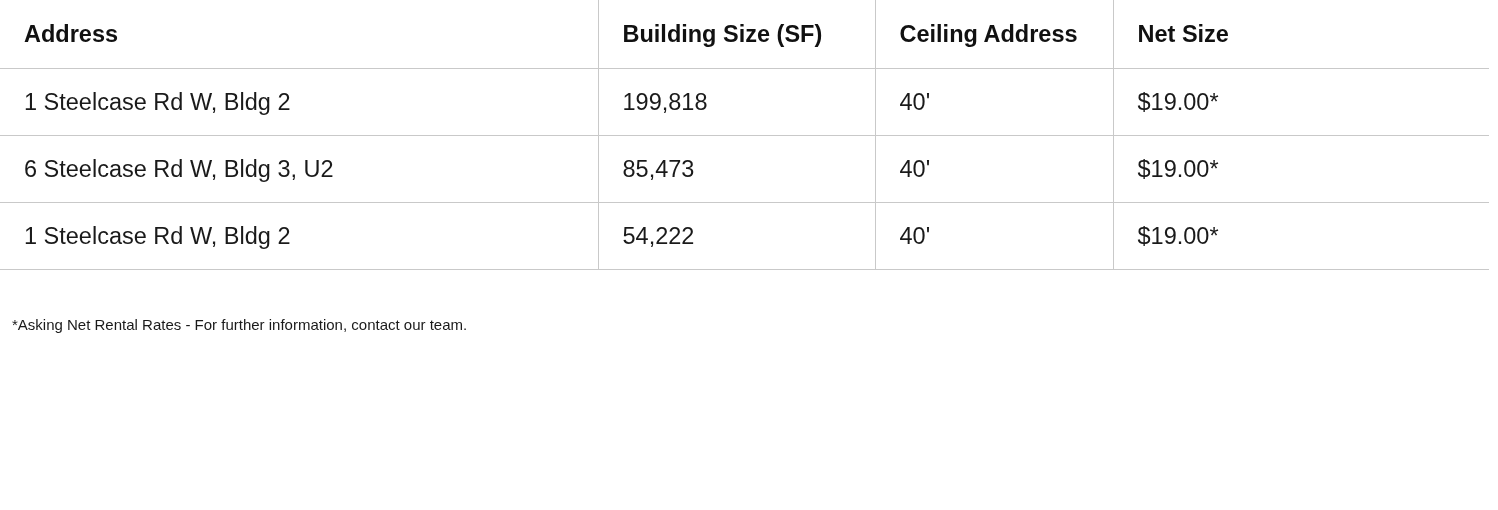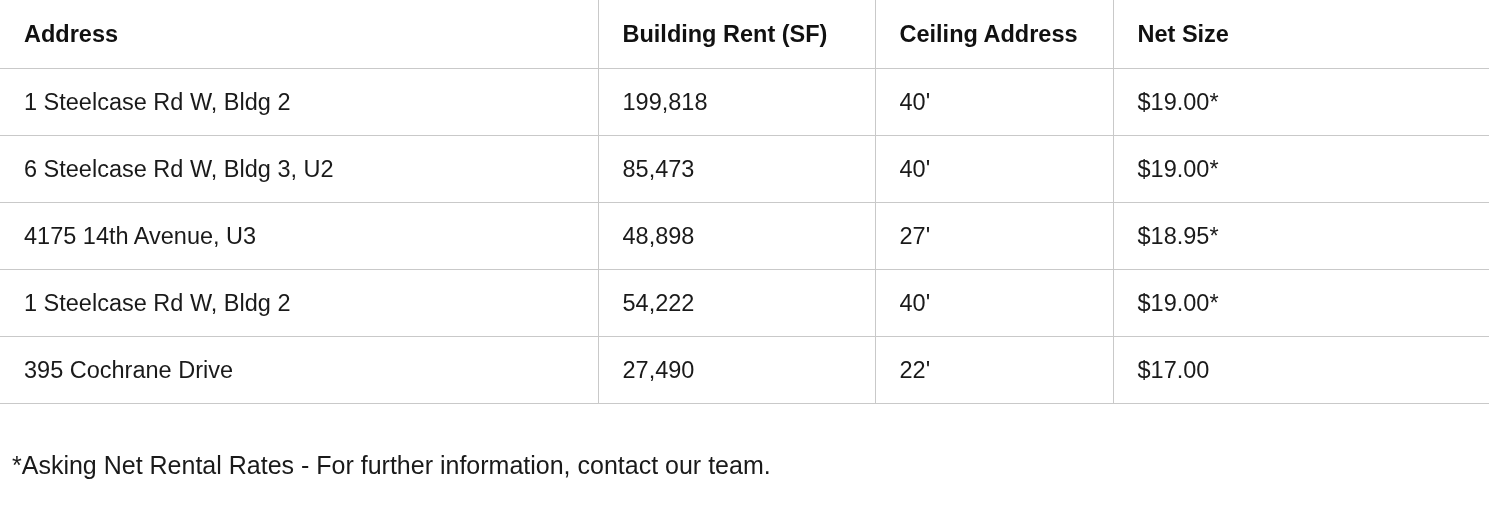--- a/index.html
+++ b/index.html
@@ -51,74 +51,62 @@
     font-weight: bold;
     height: 68px;
     color: #111111;
   }
   table.listings tbody tr:last-child td {
     border-bottom: 1px solid #c9c9c9;
   }
   .footnote {
     margin-top: 45px;
     padding-left: 12px;
-    font-size: 25px;
+    font-size: 15px;
     color: #1a1a1a;
     line-height: 1.3;
   }
 </style>
 </head>
 <body>
 
 <div class="page">
 
   <table class="listings">
     <colgroup>
       <col class="c-address">
       <col class="c-size">
       <col class="c-ceiling">
       <col class="c-rent">
     </colgroup>
     <thead>
       <tr>
         <th>Address</th>
-        <th>Building Rent (SF)</th>
+        <th>Building Size (SF)</th>
         <th>Ceiling Address</th>
         <th>Net Size</th>
       </tr>
     </thead>
     <tbody>
       <tr>
         <td>1 Steelcase Rd W, Bldg 2</td>
         <td>199,818</td>
         <td>40'</td>
         <td>$19.00*</td>
       </tr>
       <tr>
         <td>6 Steelcase Rd W, Bldg 3, U2</td>
         <td>85,473</td>
         <td>40'</td>
         <td>$19.00*</td>
       </tr>
       <tr>
-        <td>4175 14th Avenue, U3</td>
-        <td>48,898</td>
-        <td>27'</td>
-        <td>$18.95*</td>
-      </tr>
-      <tr>
         <td>1 Steelcase Rd W, Bldg 2</td>
         <td>54,222</td>
         <td>40'</td>
         <td>$19.00*</td>
-      </tr>
-      <tr>
-        <td>395 Cochrane Drive</td>
-        <td>27,490</td>
-        <td>22'</td>
-        <td>$17.00</td>
       </tr>
     </tbody>
   </table>
 
   <div class="footnote">*Asking Net Rental Rates - For further information, contact our team.</div>
 
 </div>
 
 </body></html>

